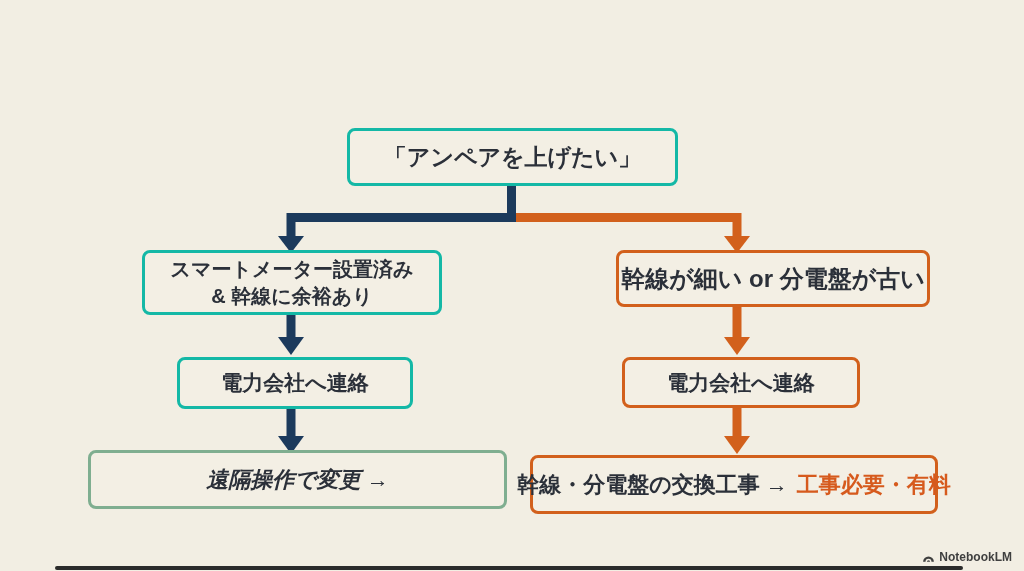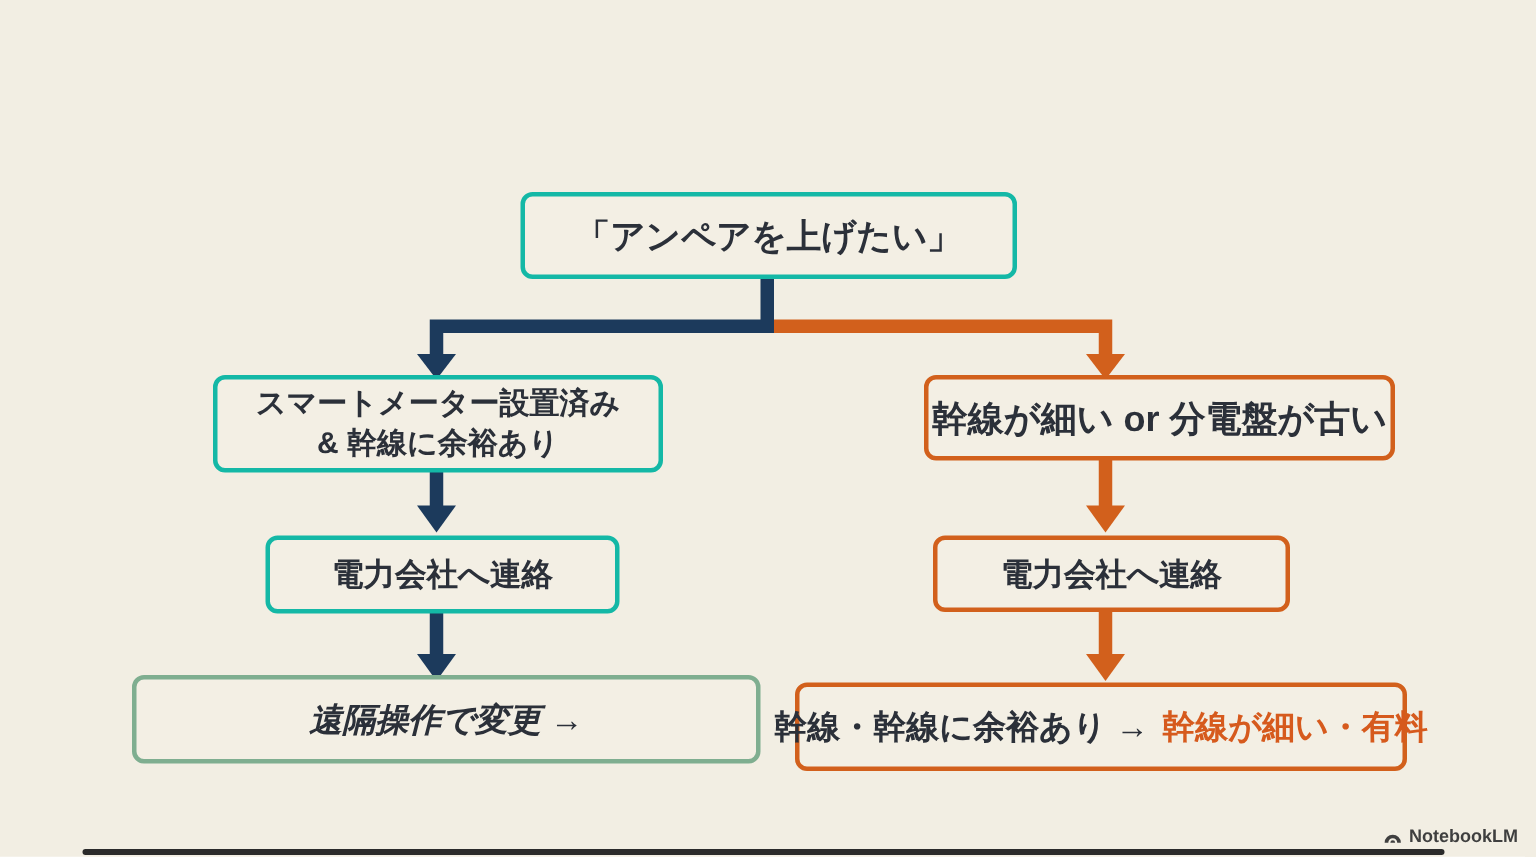--- a/index.html
+++ b/index.html
@@ -102,22 +102,22 @@
   </div>
 
   <div class="fbox b-orange rbox1">
     <span>幹線が細い or 分電盤が古い</span>
   </div>
   <div class="fbox b-orange rbox2">
     <span>電力会社へ連絡</span>
   </div>
   <div class="fbox b-orange rbox3">
     <div class="boxtext">
-      <span>幹線・幹線に余裕あり →</span>
-      <span class="hl-orange">幹線が細い・有料</span>
+      <span>幹線・分電盤の交換工事 →</span>
+      <span class="hl-orange">工事必要・有料</span>
     </div>
   </div>
 
   <div class="bottom-bar"></div>
 
   <div class="watermark">
     <span class="wm-icon">
       <svg width="13" height="13" viewBox="0 0 24 24">
         <path d="M2 20 A10 10 0 0 1 22 20 L17.5 20 A5.5 5.5 0 0 0 6.5 20 Z" fill="#3f3f3f"></path>
         <path d="M9 20 A3 3 0 0 1 15 20 Z" fill="#3f3f3f"></path>

